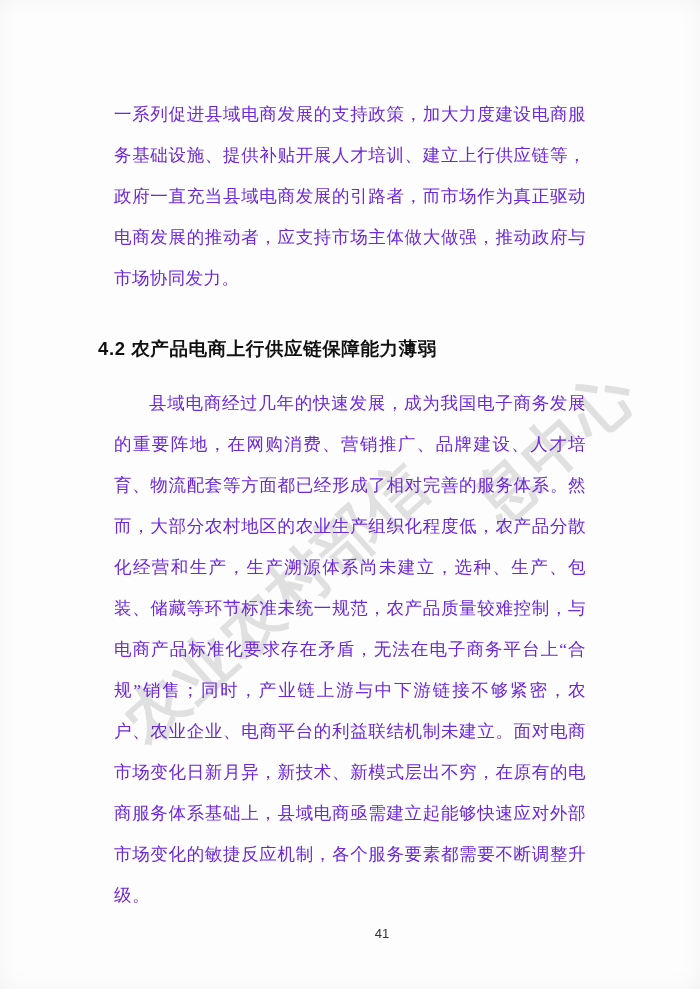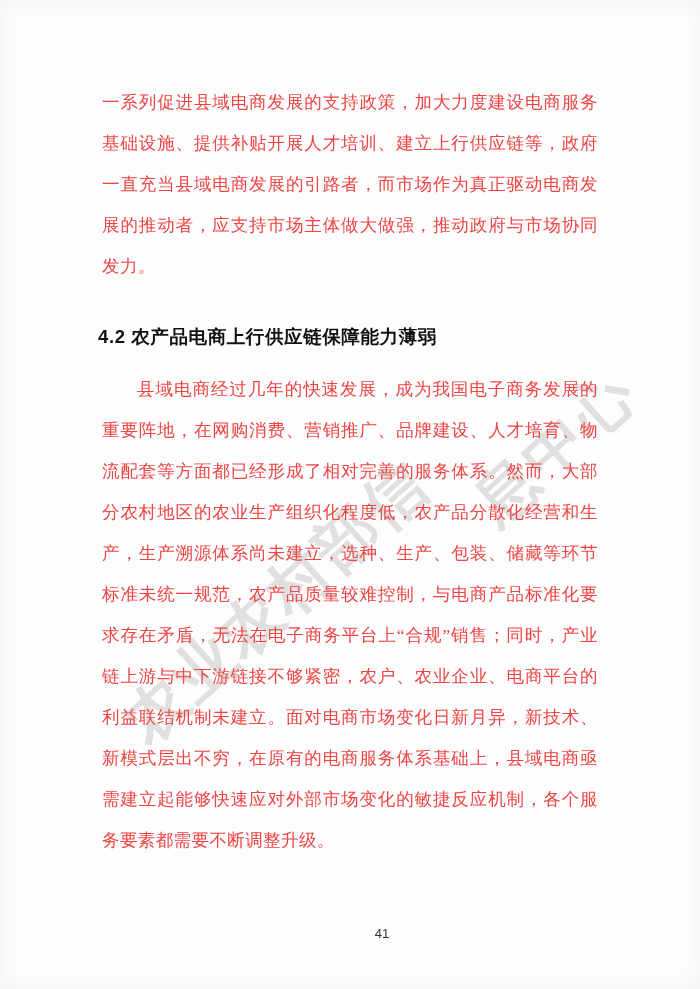--- a/index.html
+++ b/index.html
@@ -61,24 +61,24 @@
     font-size: 62px;
     transform: rotate(-42deg);
   }
   .content {
     position: relative;
     z-index: 3;
     padding: 78px 98px 0 98px;
     box-sizing: border-box;
   }
   p.body-text {
-    margin: 4px;
+    margin: 16px;
     font-size: 17.5px;
     line-height: 41px;
-    color: #ef4444;
+    color: #6d28d9;
     text-align: justify;
     text-justify: inter-ideograph;
     letter-spacing: 0.4px;
     font-family: "Liberation Serif", serif;
   }
   p.indent {
     text-indent: 2em;
   }
   h2.section-heading {
     margin: 32px 0 14px 0;

